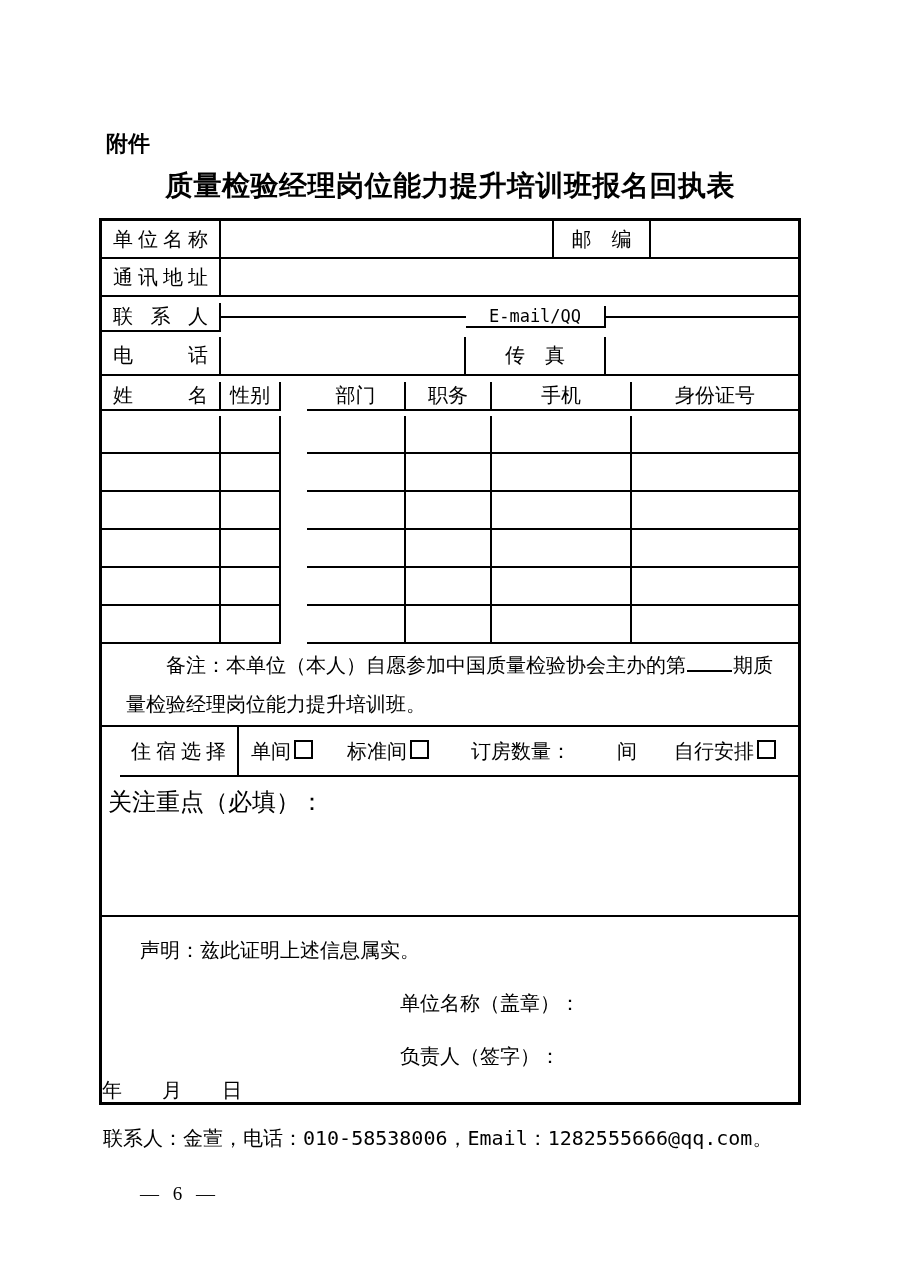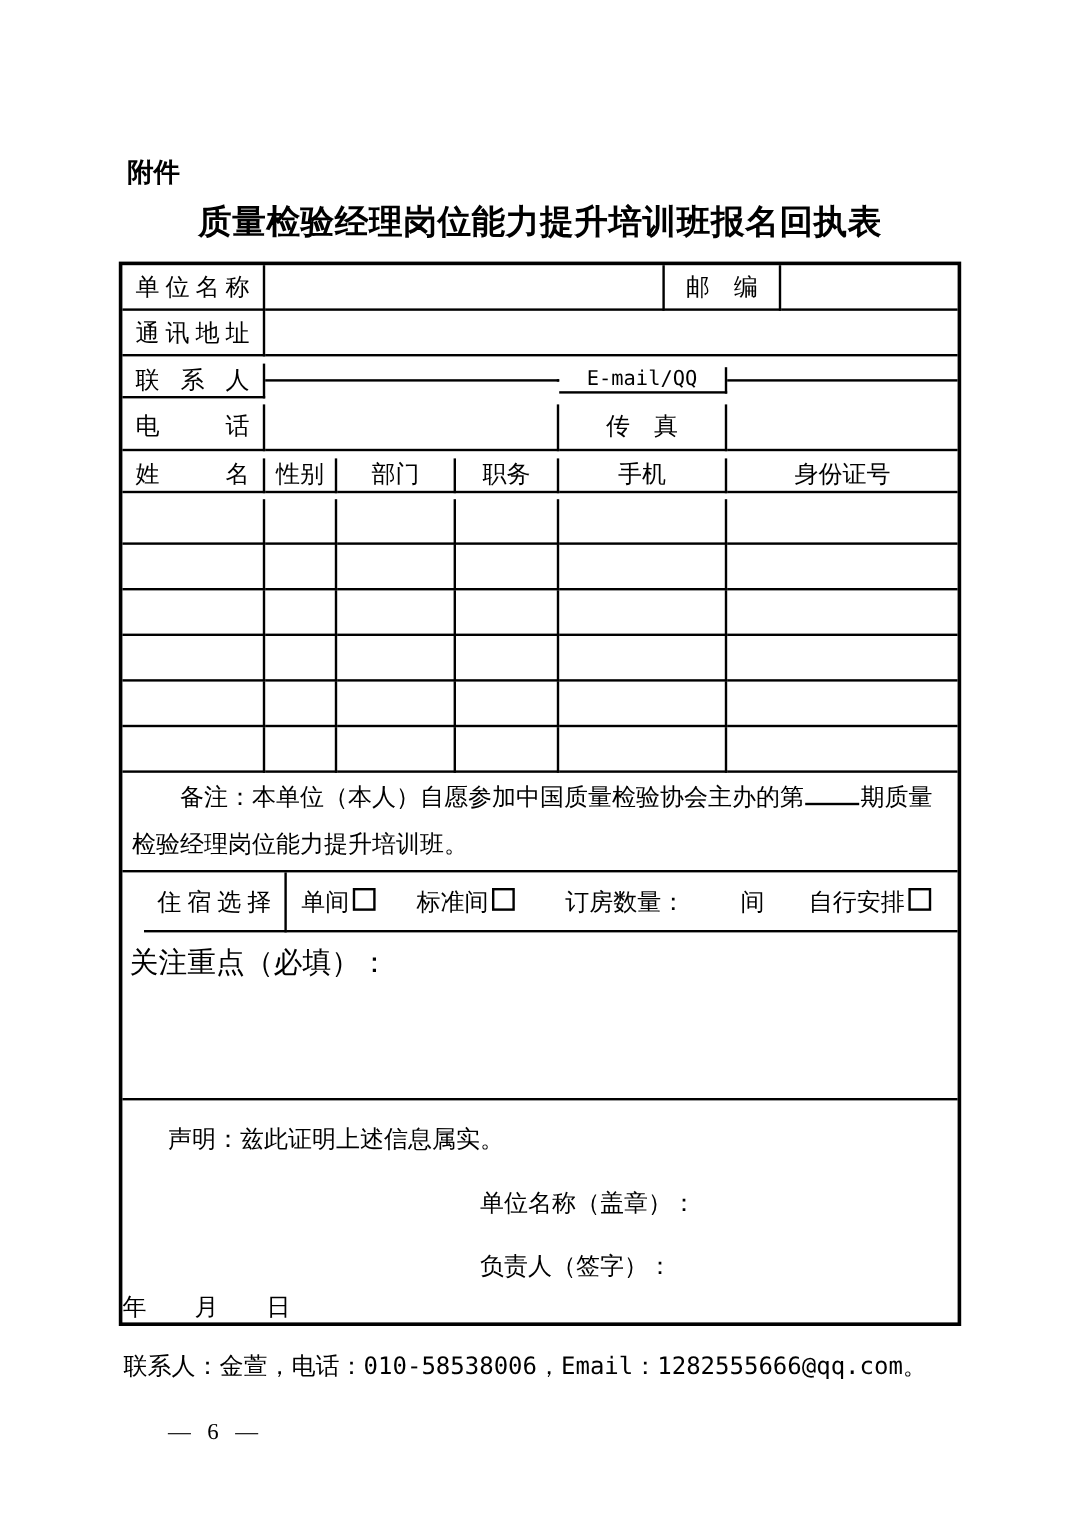--- a/index.html
+++ b/index.html
@@ -46,37 +46,37 @@
   .c.last { border-right: none; }
   .row.bottom .c { border-bottom: none; }
   .h38 { height: 38px; } .h39 { height: 39px; } .h40 { height: 40px; align-items: center; }
   .h50 { height: 50px; padding-left: 18px; } .h83 { height: 83px; } .h140 { height: 140px; }
   .h185 { height: 185px; }
   .w-label { width: 119px; }
   .w-r1-input { width: 333px; }
   .w-r1-post { width: 97px; }
   .w-r3-input { width: 245px; }
   .w-mid { width: 140px; }
-  .w-sex { width: 60px; } .w-dept { width: 99px; } .w-duty { width: 86px; }
+  .w-sex { width: 60px; } .w-dept { width: 99px; margin-left: 26px; } .w-duty { width: 86px; }
   .grow { flex: 1 1 auto; }
   .jlabel {
     display: block;
     width: 100%;
     padding: 0 11px;
     box-sizing: border-box;
     text-align: justify;
     text-align-last: justify;
   }
   .center { justify-content: center; text-align: center; }
   .mono-label {
     font-family: "DejaVu Sans Mono", "Liberation Mono", monospace;
     font-size: 17px;
   }
   
-  .remark-cell { display: block; padding: 2px 8px 0 8px; }
+  .remark-cell { display: block; padding: 2px 8px 0 24px; }
   .remark-cell p {
     margin: 0;
     text-indent: 2em;
     line-height: 39px;
     font-size: 20px;
   }
   .blank-line {
     display: inline-block;
     width: 45px;
     border-bottom: 2px solid #000;

